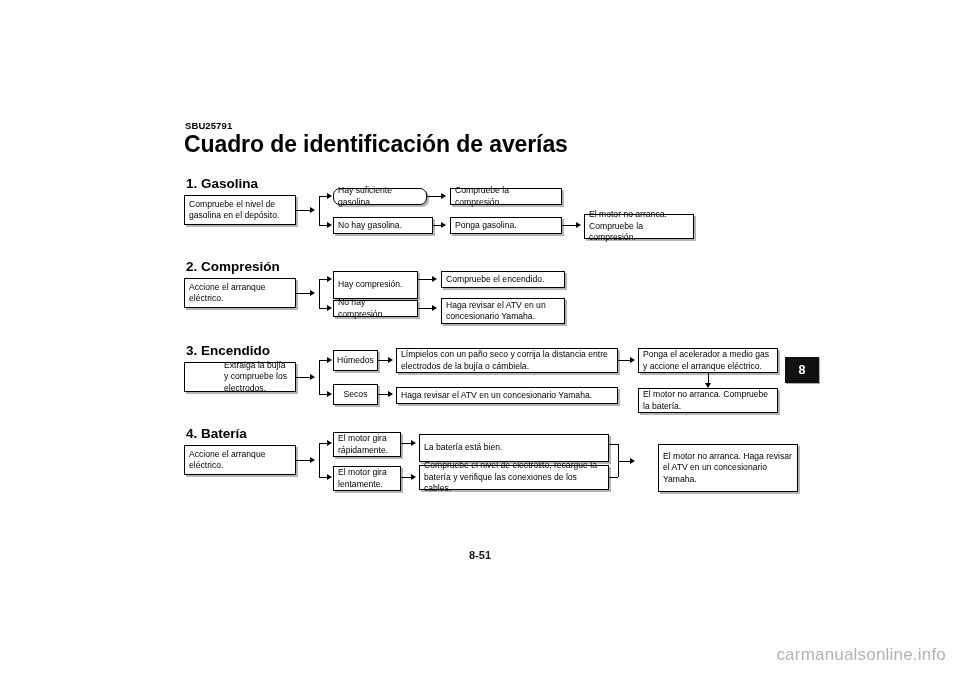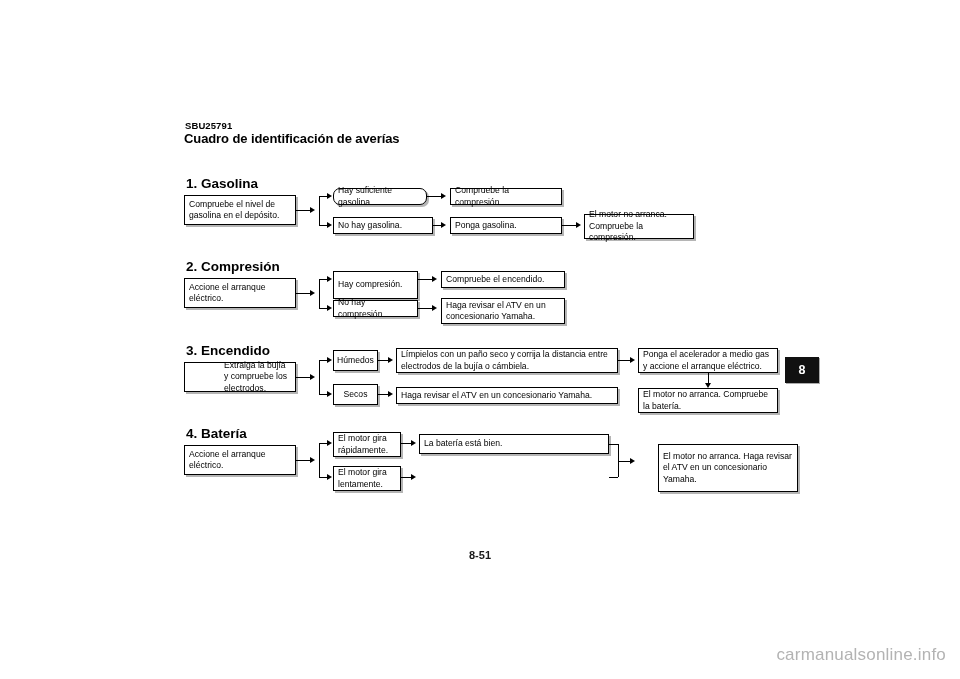--- a/index.html
+++ b/index.html
@@ -26,21 +26,21 @@
     top: 120px;
     font-size: 9.5px;
     font-weight: bold;
     letter-spacing: 0.1px;
     color: #000;
   }
   .doc-title {
     position: absolute;
     left: 184px;
     top: 131px;
-    font-size: 13px;
+    font-size: 23px;
     font-weight: bold;
     letter-spacing: -0.1px;
     color: #000;
     white-space: nowrap;
   }
 
   
   .sec-heading {
     position: absolute;
     font-size: 13.5px;
@@ -272,22 +272,25 @@
   </div>
   <div class="fbox" style="left:333px; top:466px; width:68px; height:25px;">
     <span class="txt">El motor gira lentamente.</span>
   </div>
 
   <div class="hline" style="left:401px; top:443px; width:10px;"></div>
   <div class="arrowR" style="left:411px; top:439.8px;"></div>
   <div class="hline" style="left:401px; top:477px; width:10px;"></div>
   <div class="arrowR" style="left:411px; top:473.8px;"></div>
 
-  <div class="fbox" style="left:419px; top:434px; width:190px; height:20px;">
+  <div class="fbox" style="left:419px; top:434px; width:190px; height:28px;">
     <span class="txt">La batería está bien.</span>
+  </div>
+  <div class="fbox" style="left:419px; top:465px; width:190px; height:25px;">
+    <span class="txt">Compruebe el nivel de electrólito, recargue la batería y verifique las conexiones de los cables.</span>
   </div>
 
   <div class="hline" style="left:609px; top:444px; width:9px;"></div>
   <div class="hline" style="left:609px; top:477px; width:9px;"></div>
   <div class="vline" style="left:618px; top:444px; height:33px;"></div>
   <div class="hline" style="left:618px; top:461px; width:12px;"></div>
   <div class="arrowR" style="left:630px; top:457.8px;"></div>
 
   <div class="fbox" style="left:638px; top:444px; width:140px; height:48px;margin-left:20px;">
     <span class="txt">El motor no arranca. Haga revisar el ATV en un concesionario Yamaha.</span>

